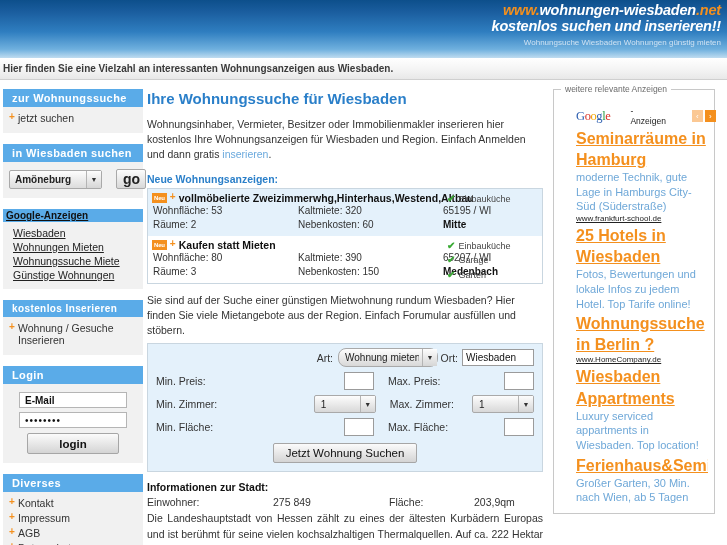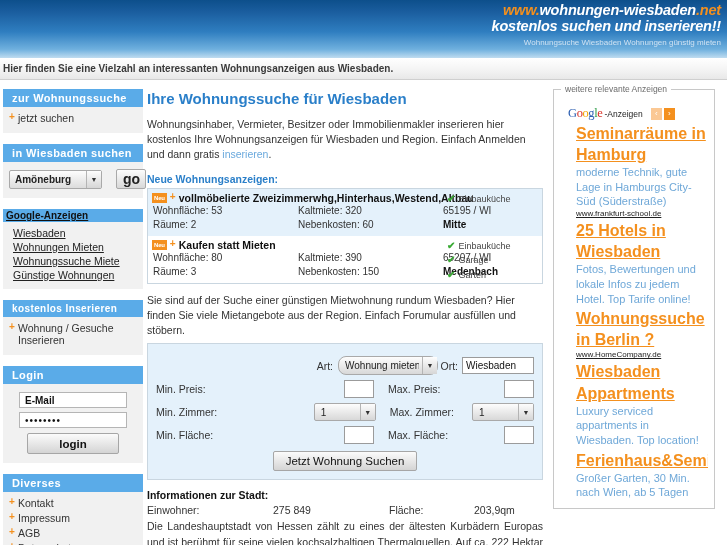--- a/index.html
+++ b/index.html
@@ -262,21 +262,21 @@
   
   .form-intro {
     font-size: 10.5px;
     color: #333;
     line-height: 1.45;
     margin: 9px 0 5px 0;
   }
   #searchbox {
     background: #e4f1fb;
     border: 1px solid #c9d6e0;
-    padding: 12px 8px 8px 8px;
+    padding: 4px 8px 8px 8px;
   }
   .frow {
     display: flex; align-items: center;
     margin-bottom: 5px;
     font-size: 10.5px;
     color: #333;
   }
   .art-row { justify-content: flex-start; }
   .lbl-art { width: 182px; text-align: right; padding-right: 5px; }
   .sel-art {
@@ -358,21 +358,22 @@
   #ads-legend {
     position: absolute;
     top: -6px; left: 7px;
     background: #ffffff;
     padding: 0 4px;
     font-size: 8.5px;
     color: #6b6b6b;
   }
   .goog-head {
     display: flex; align-items: center;
-    margin: 12px 0 2px 4px;
+    margin: 12px 0 2px 12px;
+    gap: 18px;
   }
   .goog-logo {
     font-family: "Liberation Serif", serif;
     font-size: 12.5px;
     color: #111;
     letter-spacing: -0.4px;
   }
   .goog-logo .b { color:#2a5db0; } .goog-logo .r { color:#d93025; }
   .goog-logo .y { color:#f2a600; } .goog-logo .g { color:#2e9e47; }
   .goog-anz { font-size: 8.5px; color: #222; margin-left: 2px; }

